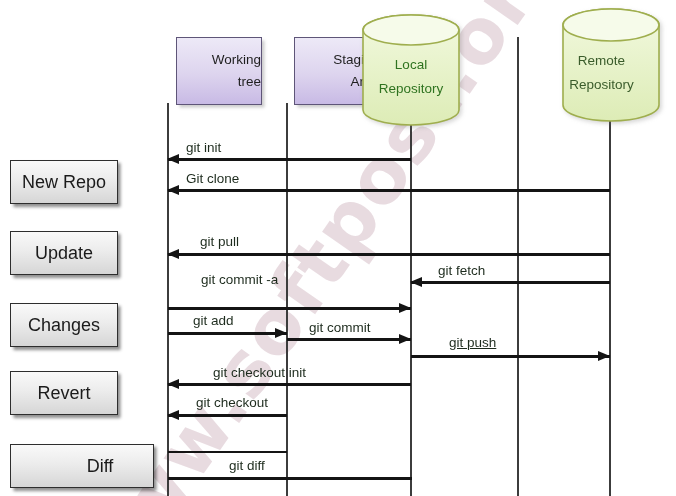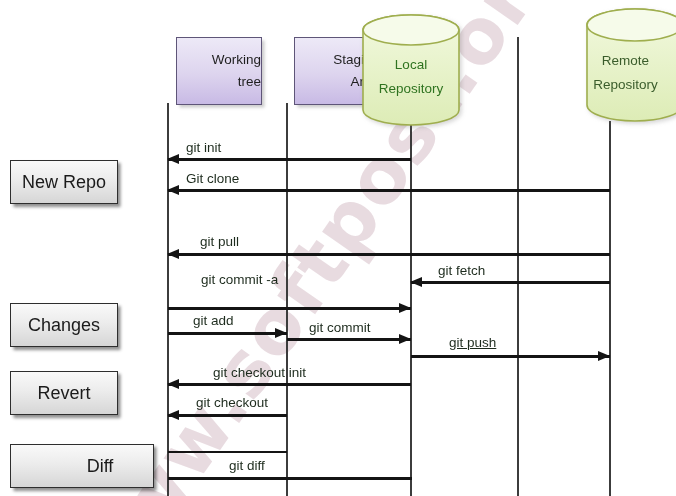--- a/index.html
+++ b/index.html
@@ -58,20 +58,23 @@
 </head>
 <body>
 
 <div class="canvas">
 
   <div class="watermark">www.softpost.org</div>
 
   <div class="action-btn" style="top:160px;">
     <span>New Repo</span>
   </div>
+  <div class="action-btn" style="top:231px;">
+    <span>Update</span>
+  </div>
   <div class="action-btn" style="top:303px;">
     <span>Changes</span>
   </div>
   <div class="action-btn" style="top:371px;">
     <span>Revert</span>
   </div>
   <div class="action-btn" style="top:444px;padding-left:36px;">
     <span>Diff</span>
   </div>
 
@@ -94,21 +97,21 @@
       </defs>
       <path d="M1,17 A48,15 0 0 1 97,17 L97,97 A48,15 0 0 1 1,97 Z" fill="url(#cylGradL)" stroke="#9fae4e" stroke-width="1.6"></path>
       <ellipse cx="49" cy="17" rx="48" ry="15" fill="#f6fbea" stroke="#9fae4e" stroke-width="1.6"></ellipse>
     </svg>
     <div class="cyl-text cyl-text-local" style="top:40px;">
       <div>Local</div>
       <div>Repository</div>
     </div>
   </div>
 
-  <div class="cylinder" style="left:562px; top:7px; width:79px; height:118px;margin-left:24px;">
+  <div class="cylinder" style="left:562px; top:7px; width:79px; height:118px;">
     <svg width="98" height="118">
       <defs>
         <linearGradient id="cylGradR" x1="0" y1="0" x2="0" y2="1">
           <stop offset="0" stop-color="#f2f9df"></stop>
             <stop offset="1" stop-color="#ddecb6"></stop>
         </linearGradient>
       </defs>
       <path d="M1,18 A48,16 0 0 1 97,18 L97,98 A48,16 0 0 1 1,98 Z" fill="url(#cylGradR)" stroke="#9fae4e" stroke-width="1.6"></path>
       <ellipse cx="49" cy="18" rx="48" ry="16" fill="#f6fbea" stroke="#9fae4e" stroke-width="1.6"></ellipse>
     </svg>

